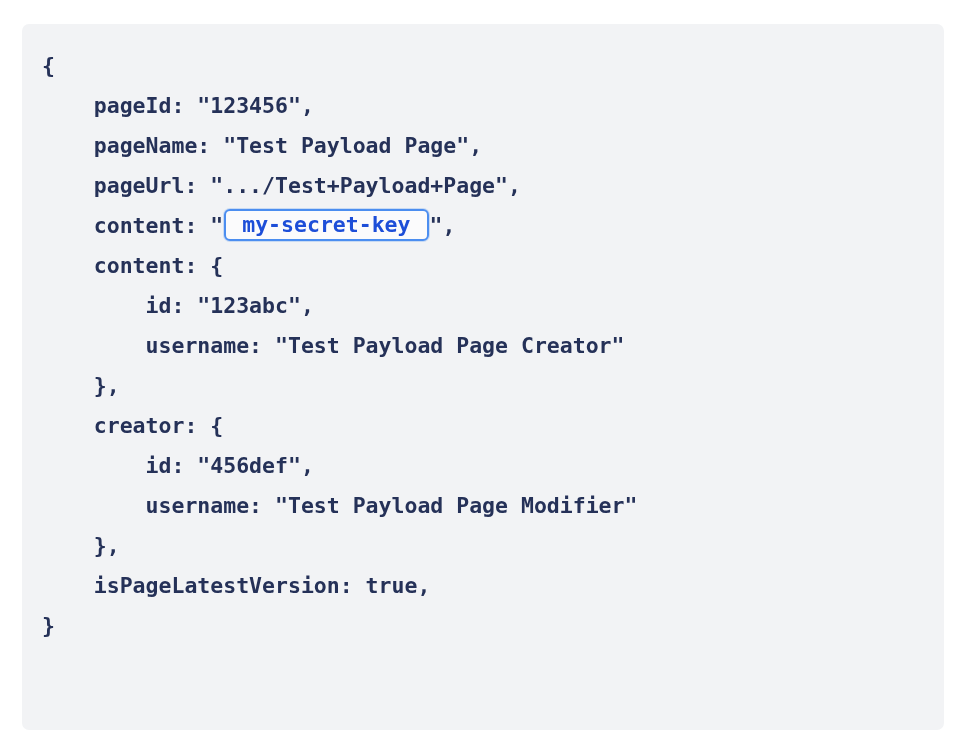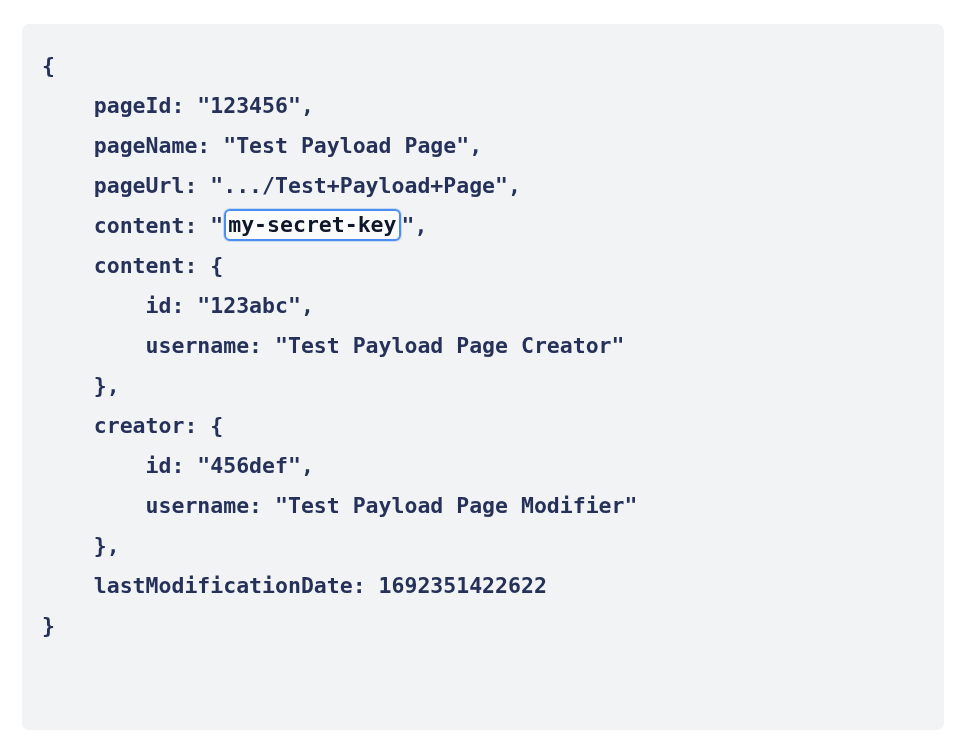--- a/index.html
+++ b/index.html
@@ -65,29 +65,29 @@
     display: inline-block;
     position: relative;
     vertical-align: baseline;
   }
 
   .highlight-token {
     display: inline-block;
     background: #fbfbfc;
     border: 2px solid #4c8ef0;
     border-radius: 6px;
-    padding: 0px 2px;
+    padding: 0px 16px;
     margin: 0 1px;
     line-height: 28px;
     height: 28px;
     vertical-align: middle;
     position: relative;
     top: -2px;
     box-shadow: 0 0 0 1px rgba(76,142,240,0.25);
-    color: #0f172a;
+    color: #1d4ed8;
     font-family: "DejaVu Sans Mono", "Liberation Mono", monospace;
     font-size: 21.5px;
     font-weight: 600;
     white-space: pre;
     box-sizing: content-box;
   }
 </style>
 </head>
 <body>
 
@@ -100,17 +100,17 @@
         <div class="code-line"><span class="txt">    pageUrl: ".../Test+Payload+Page",</span></div>
         <div class="code-line"><span class="txt">    content: "</span><span class="hl-wrap"><span class="highlight-token">my-secret-key</span></span><span class="txt">",</span></div>
         <div class="code-line"><span class="txt">    content: {</span></div>
         <div class="code-line"><span class="txt">        id: "123abc",</span></div>
         <div class="code-line"><span class="txt">        username: "Test Payload Page Creator"</span></div>
         <div class="code-line"><span class="txt">    },</span></div>
         <div class="code-line"><span class="txt">    creator: {</span></div>
         <div class="code-line"><span class="txt">        id: "456def",</span></div>
         <div class="code-line"><span class="txt">        username: "Test Payload Page Modifier"</span></div>
         <div class="code-line"><span class="txt">    },</span></div>
-        <div class="code-line"><span class="txt">    lastModificationDate: 1692351422622</span></div>
+        <div class="code-line"><span class="txt">    isPageLatestVersion: true,</span></div>
         <div class="code-line"><span class="txt">}</span></div>
       </div>
   </div>
 </div>
 
 </body></html>

